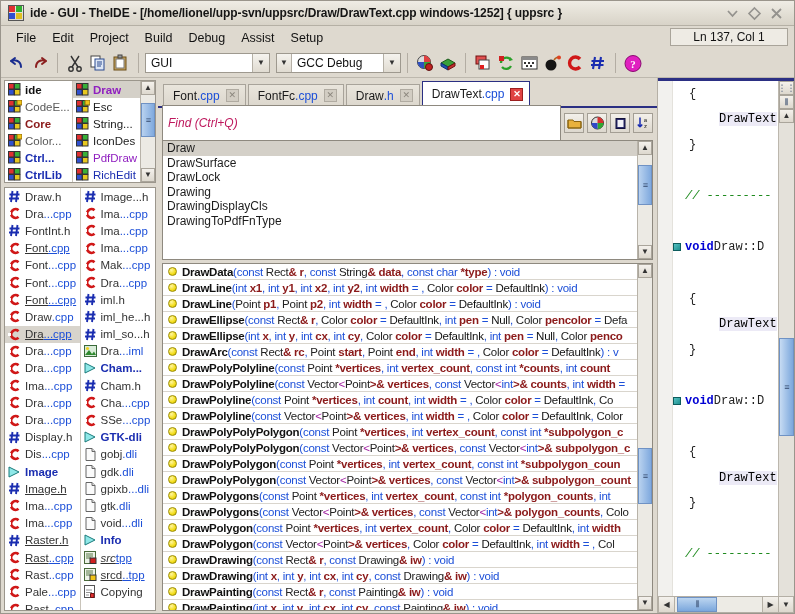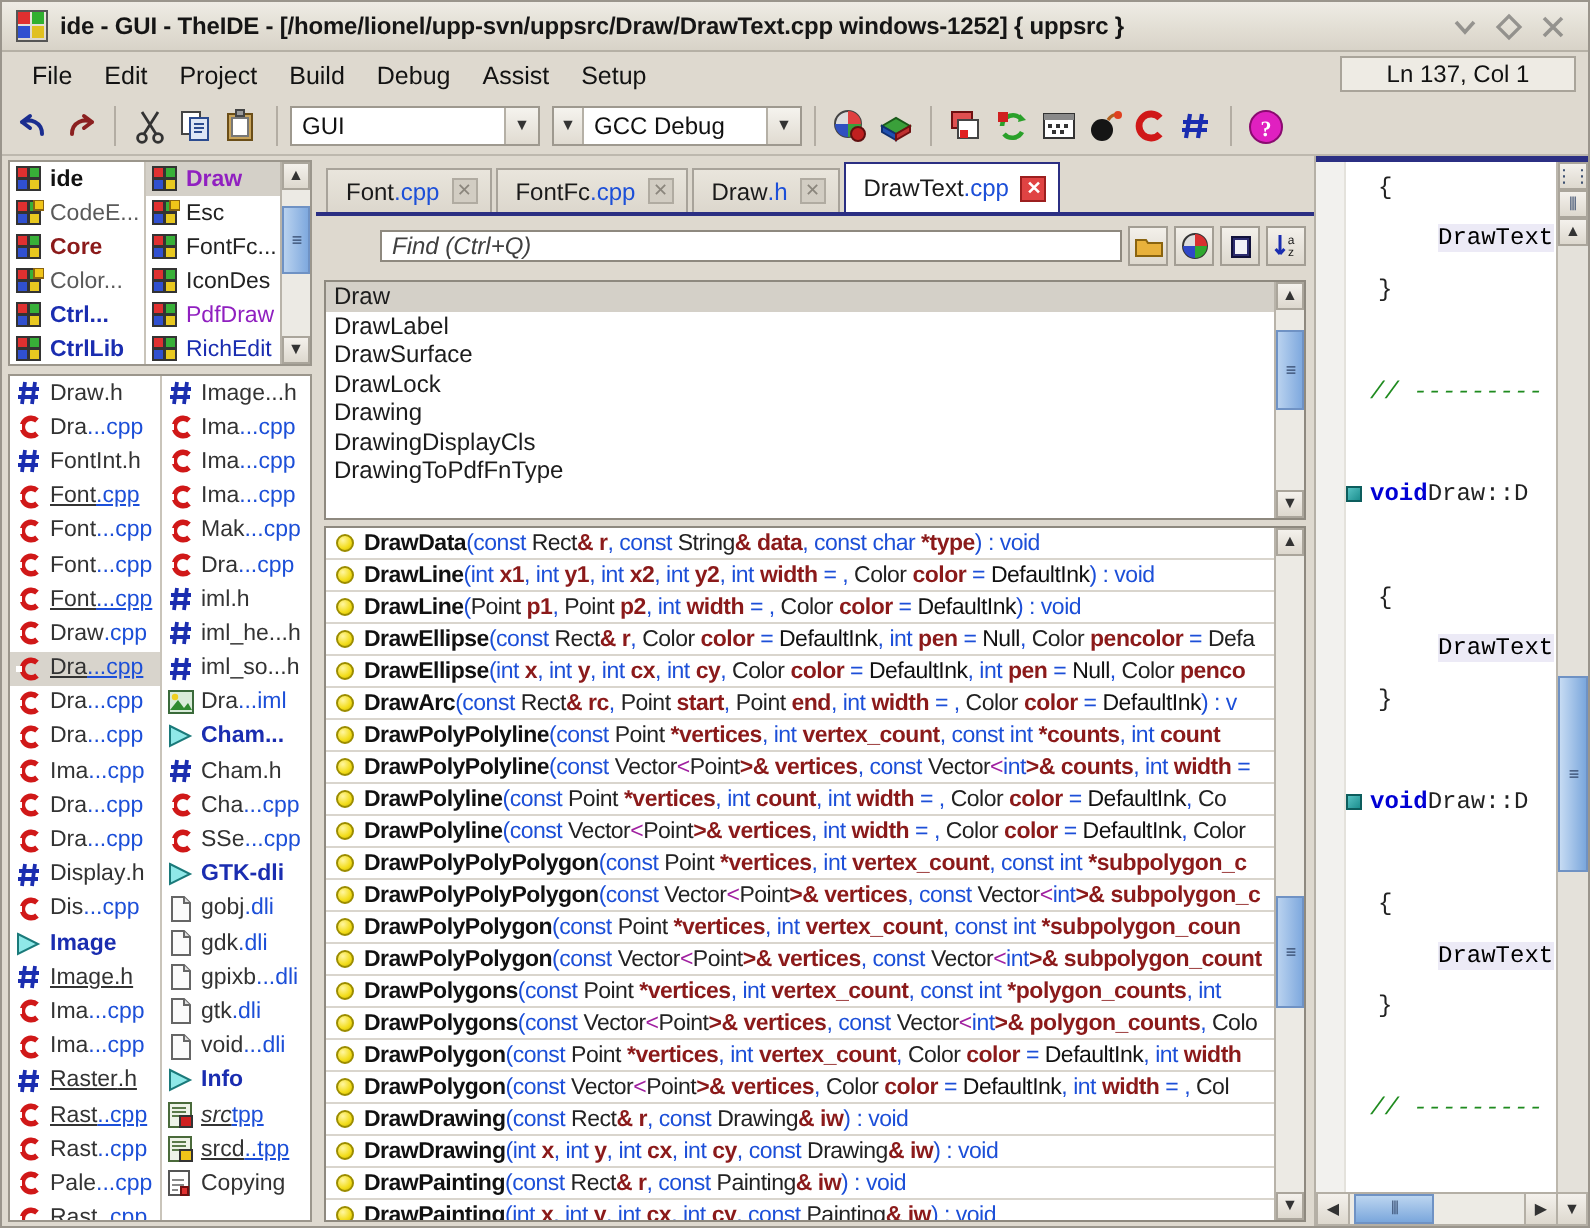--- a/index.html
+++ b/index.html
@@ -88,23 +88,23 @@
   .tab.active{height:25px;background:#fff;border-color:#2b2f83 #2b2f83 #fff #2b2f83;
               border-width:1px;font-weight:normal;}
   .tab .ext{color:#1c4fd8;}
   .tabx{width:13px;height:13px;margin-left:6px;border:1px solid #b0aba1;
         background:#d2cdc3;display:flex;align-items:center;justify-content:center;
         font-size:9px;color:#8b867d;line-height:1;box-sizing:border-box;}
   .tab.active .tabx{background:#e04343;border-color:#9c1f1f;color:#fff;font-weight:bold;}
 
   .findrow{height:26px;min-height:26px;display:flex;align-items:center;gap:3px;
            padding:2px 4px 2px 4px;background:#ded9cf;}
-  .findinput{flex:1;height:16px;background:#fff;border:1px solid #8e897f;
+  .findinput{flex:1;height:36px;background:#fff;border:1px solid #8e897f;
              display:flex;align-items:center;padding:0 5px;box-sizing:border-box;
-             font-size:12px;font-style:italic;color:#404040;margin-left:28px;}
+             font-size:12px;font-style:italic;color:#be185d;}
   .fbtn{width:20px;height:20px;border:1px solid #a39e94;
         background:linear-gradient(to bottom,#f3f0ea,#ddd8ce);
         display:flex;align-items:center;justify-content:center;box-sizing:border-box;}
 
   .treebox{height:120px;min-height:120px;margin:2px 4px 0 4px;border:1px solid #8e897f;
            background:#fff;display:flex;box-sizing:border-box;overflow:hidden;}
   .treelist{flex:1;min-width:0;overflow:hidden;}
   .trow{height:14.5px;display:flex;align-items:center;padding-left:4px;
         font-size:12px;color:#1c1c1c;white-space:nowrap;}
   .trow.sel{background:#d4d0c8;}
@@ -429,21 +429,21 @@
             </div>
             <div class="prow">
               <span style="width: 15px; height: 14px; flex: 0 0 auto; display: inline-flex; align-items: center; justify-content: center;">
                 <svg width="14" height="13" viewBox="0 0 14 13">
                   <rect x="0.5" y="0.5" width="5.5" height="5.5" fill="#e03030" stroke="#333"></rect>
                   <rect x="6.5" y="0.5" width="5.5" height="5.5" fill="#38b038" stroke="#333"></rect>
                   <rect x="0.5" y="6.5" width="5.5" height="5.5" fill="#3050d0" stroke="#333"></rect>
                   <rect x="6.5" y="6.5" width="5.5" height="5.5" fill="#e8c820" stroke="#333"></rect>
                 </svg>
               </span>
-              <span class="lbl" style="color: rgb(34, 34, 34);">FontFc...</span>
+              <span class="lbl" style="color: rgb(34, 34, 34);">String...</span>
             </div>
             <div class="prow">
               <span style="width: 15px; height: 14px; flex: 0 0 auto; display: inline-flex; align-items: center; justify-content: center;">
                 <svg width="14" height="13" viewBox="0 0 14 13">
                   <rect x="0.5" y="0.5" width="5.5" height="5.5" fill="#e03030" stroke="#333"></rect>
                   <rect x="6.5" y="0.5" width="5.5" height="5.5" fill="#38b038" stroke="#333"></rect>
                   <rect x="0.5" y="6.5" width="5.5" height="5.5" fill="#3050d0" stroke="#333"></rect>
                   <rect x="6.5" y="6.5" width="5.5" height="5.5" fill="#e8c820" stroke="#333"></rect>
                 </svg>
               </span>
@@ -1022,21 +1022,20 @@
               <path d="M4 1.5 L4 11 M4 11 L1.8 8.5 M4 11 L6.2 8.5" stroke="#1a2db0" stroke-width="1.5" fill="none"></path>
               <text x="9.5" y="6" font-size="6" fill="#1a1a1a" text-anchor="middle" font-family="Liberation Sans, sans-serif">a</text>
               <text x="9.5" y="12" font-size="6" fill="#1a1a1a" text-anchor="middle" font-family="Liberation Sans, sans-serif">z</text>
             </svg>
         </div>
       </div>
 
       <div class="treebox">
         <div class="treelist" id="treelist">
             <div class="trow sel">Draw</div>
-            <div class="trow">DrawLabel</div>
             <div class="trow">DrawSurface</div>
             <div class="trow">DrawLock</div>
             <div class="trow">Drawing</div>
             <div class="trow">DrawingDisplayCls</div>
             <div class="trow">DrawingToPdfFnType</div>
           </div>
         <div class="vsb">
           <div class="arw">
               <span class="arwglyph">▲</span>
             </div>

